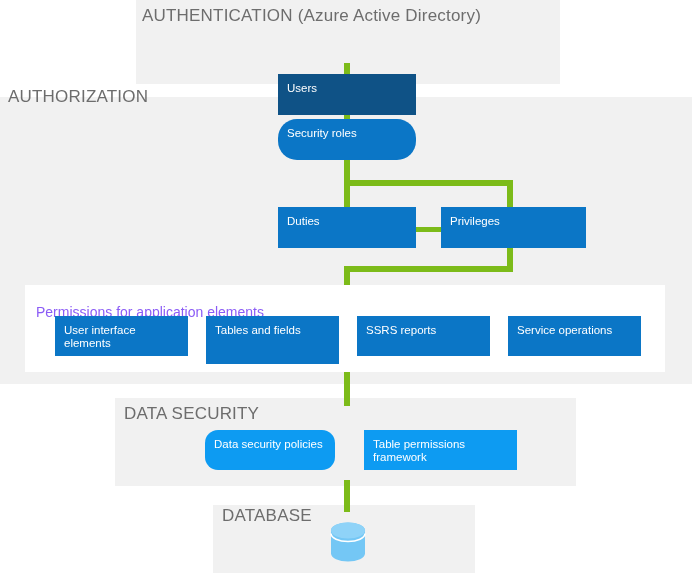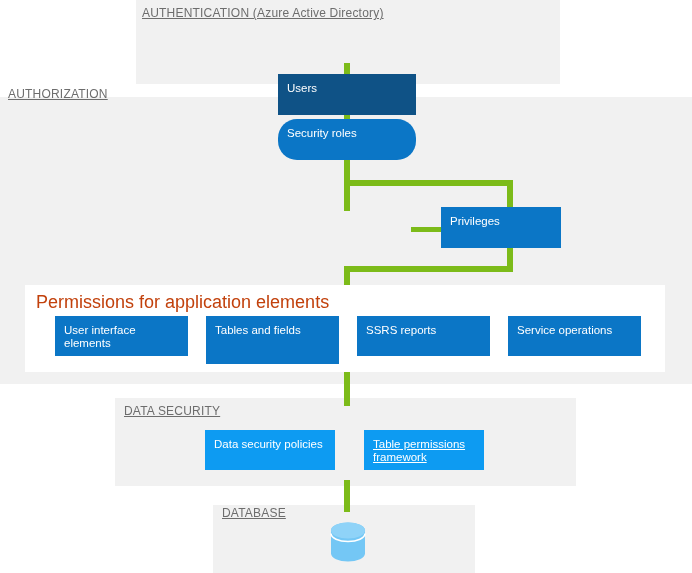--- a/index.html
+++ b/index.html
@@ -14,35 +14,35 @@
     background: #ffffff;
     font-family: "Liberation Sans", sans-serif;
     overflow: hidden;
   }
   .band {
     position: absolute;
     background: #f1f1f1;
   }
   .band-label {
     position: absolute;
-    font-size: 12px;
+    font-size: 17px;
     letter-spacing: 0.2px;
     color: #6d6d6d;
     white-space: nowrap;
-    text-decoration: underline;
   }
   .panel {
     position: absolute;
     background: #ffffff;
   }
   .panel-label {
     position: absolute;
-    font-size: 18px;
-    color: #c2410c;
+    font-size: 14px;
+    color: #8b5cf6;
     white-space: nowrap;
+    margin-top: 12px;
   }
   .node {
     position: absolute;
     box-sizing: border-box;
     color: #ffffff;
     font-size: 11.5px;
     line-height: 13px;
     padding: 8px 9px 0 9px;
     overflow: hidden;
   }
@@ -95,22 +95,25 @@
   <div class="conn" style="left:344px; top:480px; width:6px; height:32px;"></div>
 
   <div class="node dark" style="left:278px; top:29px; width:138px; height:41px;margin-top:45px;">
     <span>Users</span>
   </div>
 
   <div class="node mid" style="left:278px; top:119px; width:138px; height:41px;border-radius:19px;">
     <span>Security roles</span>
   </div>
 
+  <div class="node mid" style="left:278px; top:207px; width:138px; height:41px;">
+    <span>Duties</span>
+  </div>
 
-  <div class="node mid" style="left:441px; top:207px; width:120px; height:41px;">
+  <div class="node mid" style="left:441px; top:207px; width:145px; height:41px;">
     <span>Privileges</span>
   </div>
 
   <div class="panel" style="left:25px; top:285px; width:640px; height:87px;"></div>
   <div class="panel-label" style="left:36px; top:292px;">Permissions for application elements</div>
 
   <div class="node mid" style="left:55px; top:316px; width:133px; height:40px;">
     <span>User interface elements</span>
   </div>
 
@@ -119,25 +122,25 @@
   </div>
 
   <div class="node mid" style="left:357px; top:316px; width:133px; height:40px;">
     <span>SSRS reports</span>
   </div>
 
   <div class="node mid" style="left:508px; top:316px; width:133px; height:40px;">
     <span>Service operations</span>
   </div>
 
-  <div class="node light" style="left:205px; top:430px; width:130px; height:40px;">
+  <div class="node light" style="left:205px; top:430px; width:130px; height:40px;border-radius:13px;">
     <span>Data security policies</span>
   </div>
 
-  <div class="node light" style="left:364px; top:430px; width:120px; height:40px;text-decoration:underline;">
+  <div class="node light" style="left:364px; top:430px; width:153px; height:40px;">
     <span>Table permissions framework</span>
   </div>
 
   <svg class="cyl" style="left:329px; top:521px;" width="38" height="42" viewBox="0 0 38 42">
     <ellipse cx="19" cy="9.5" rx="17" ry="8" fill="#74c7f5"></ellipse>
     <path d="M2 9.5 L2 32.5 A17 8 0 0 0 36 32.5 L36 9.5 Z" fill="#74c7f5"></path>
     <ellipse cx="19" cy="9.5" rx="17" ry="8" fill="#8fd3f8"></ellipse>
     <path d="M2 12.5 A17 8 0 0 0 36 12.5" fill="none" stroke="#ffffff" stroke-width="1.6"></path>
   </svg>
 

